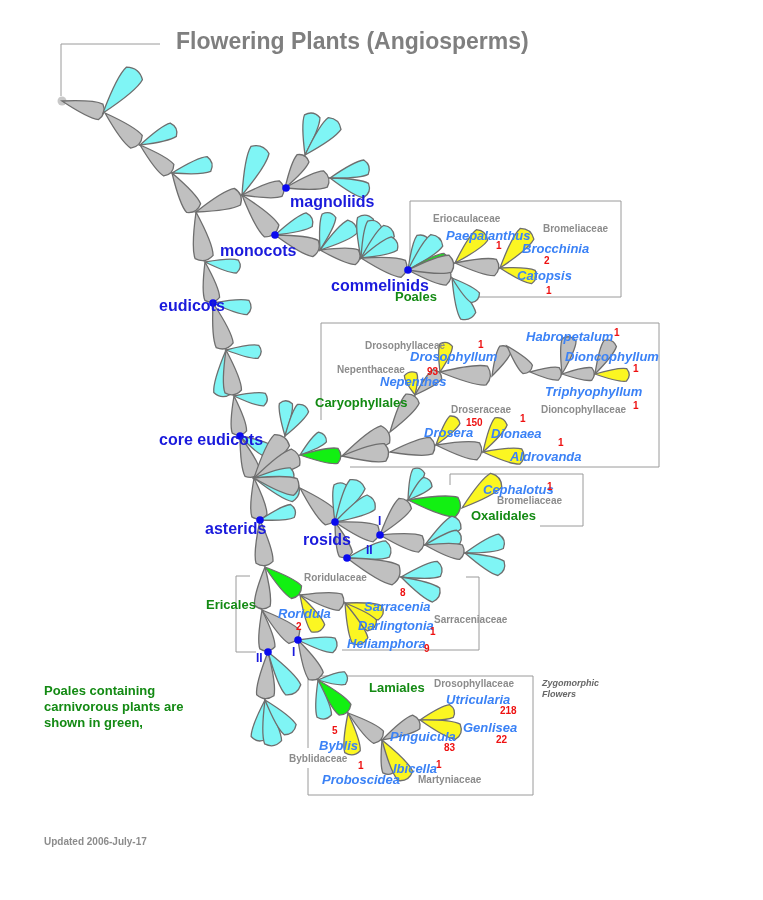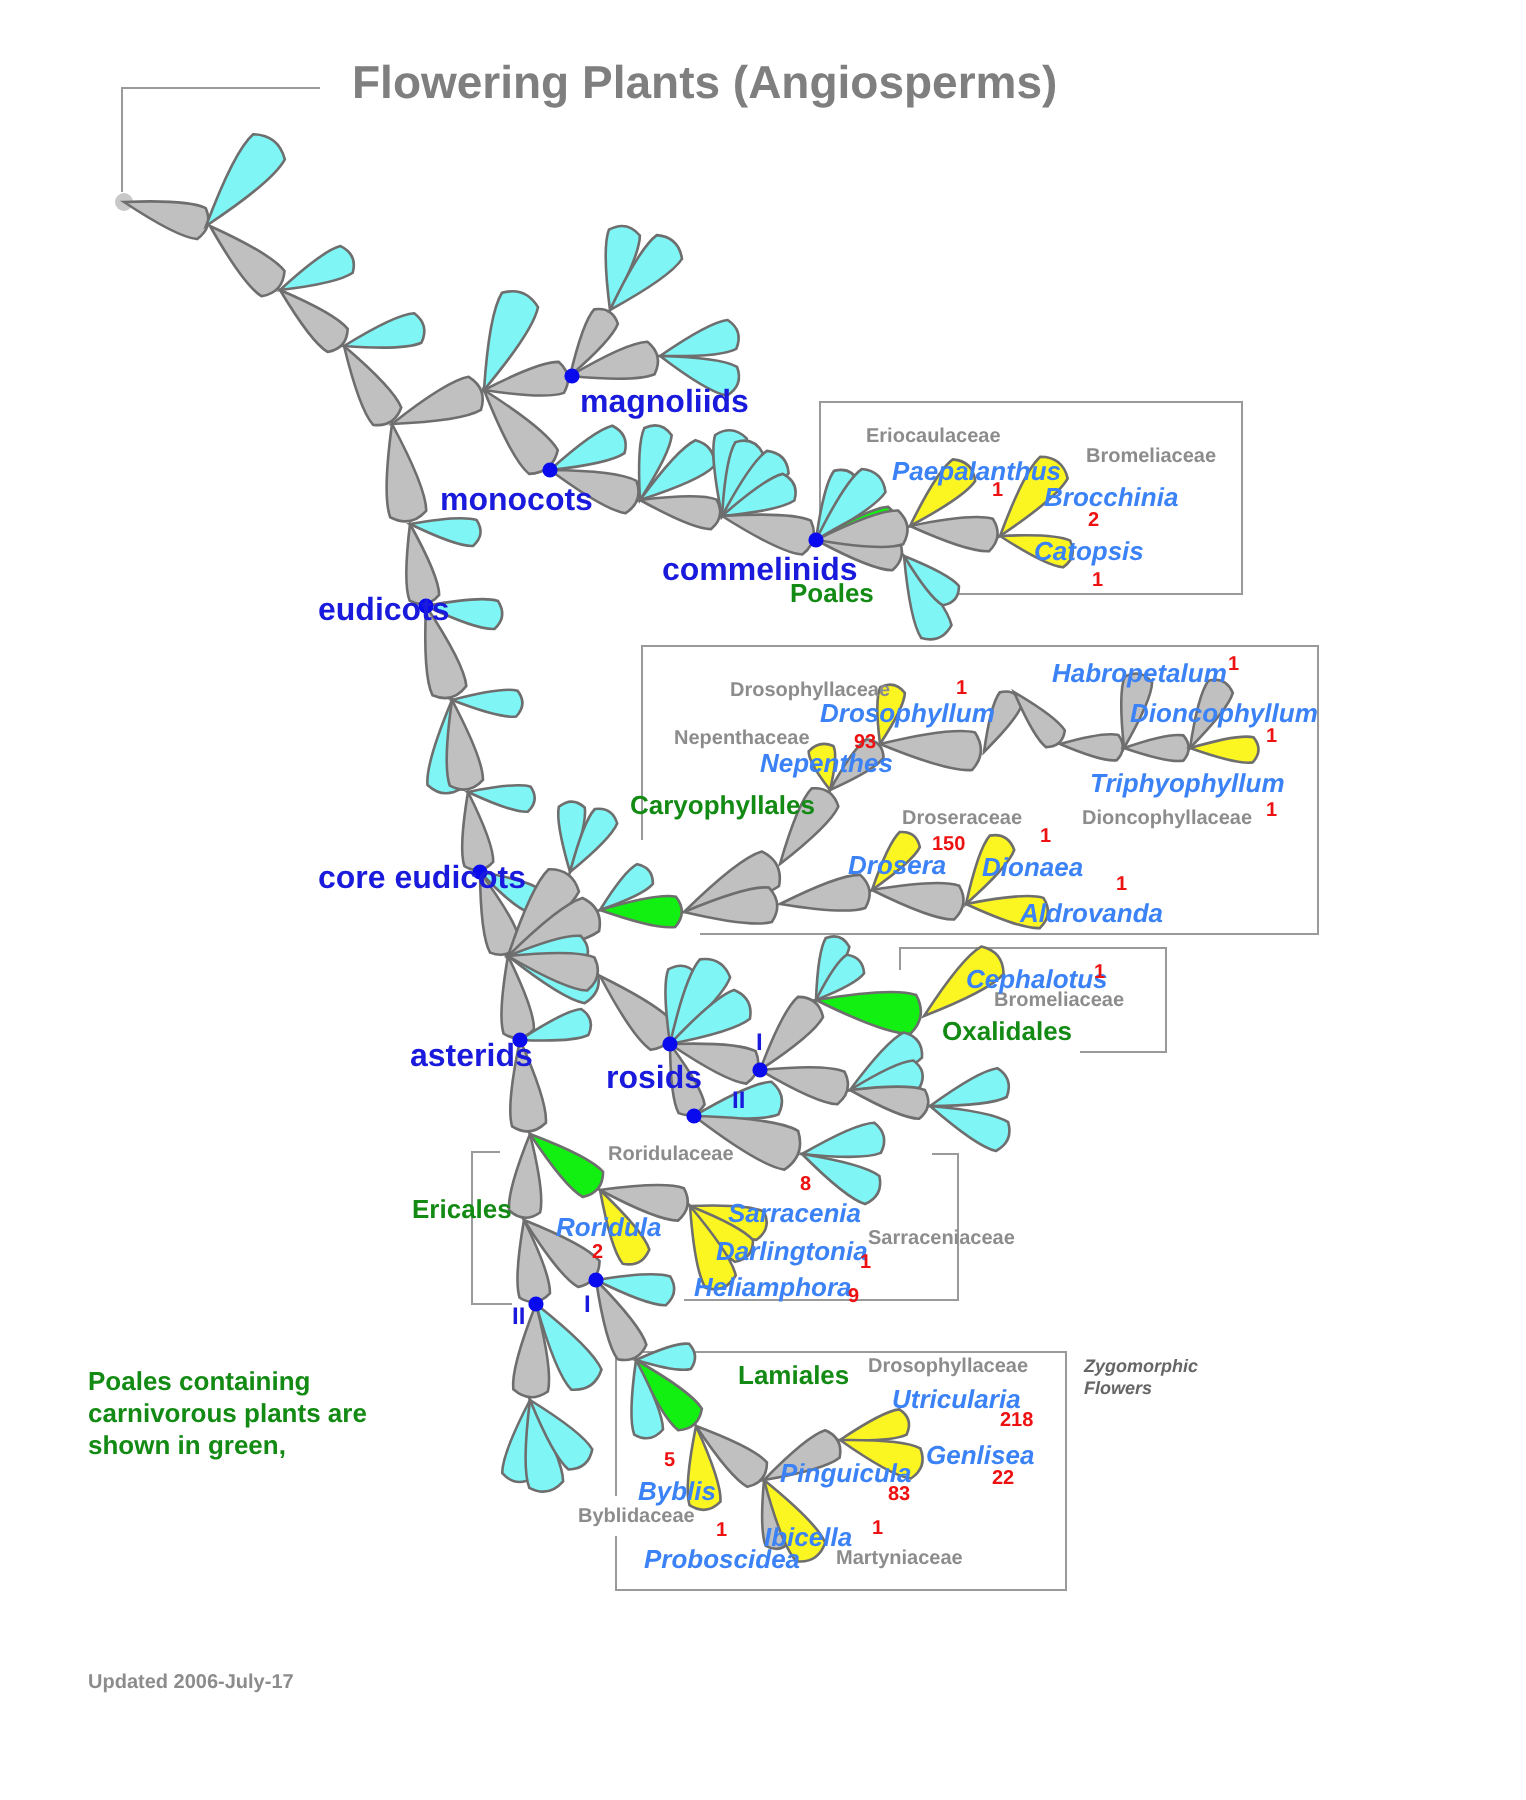--- a/index.html
+++ b/index.html
@@ -243,21 +243,21 @@
   <div class="lbl count" style="left:424px;top:644px">9</div>
 
   <div class="lbl genus" style="left:446px;top:693px">Utricularia</div>
   <div class="lbl count" style="left:500px;top:706px">218</div>
   <div class="lbl genus" style="left:463px;top:721px">Genlisea</div>
   <div class="lbl count" style="left:496px;top:735px">22</div>
   <div class="lbl genus" style="left:390px;top:730px">Pinguicula</div>
   <div class="lbl count" style="left:444px;top:743px">83</div>
   <div class="lbl genus" style="left:319px;top:739px">Byblis</div>
   <div class="lbl count" style="left:332px;top:726px">5</div>
-  <div class="lbl genus" style="left:382px;top:762px">Ibicella</div>
+  <div class="lbl genus" style="left:393px;top:762px">Ibicella</div>
   <div class="lbl count" style="left:436px;top:760px">1</div>
   <div class="lbl genus" style="left:322px;top:773px">Proboscidea</div>
   <div class="lbl count" style="left:358px;top:761px">1</div>
 
   <div class="zygo" style="width:80px">Zygomorphic Flowers</div>
   <div class="note">Poales containing carnivorous plants are shown in green,</div>
   <div class="updated">Updated 2006-July-17</div>
 </div>
 
 </body></html>

